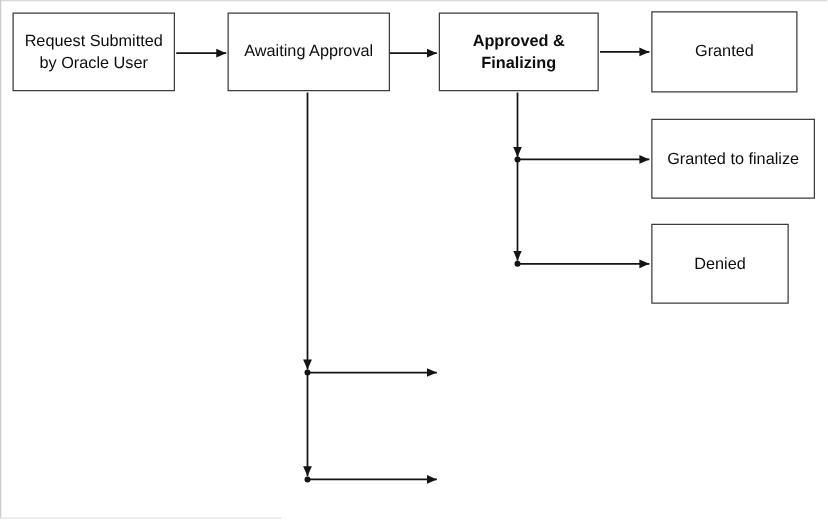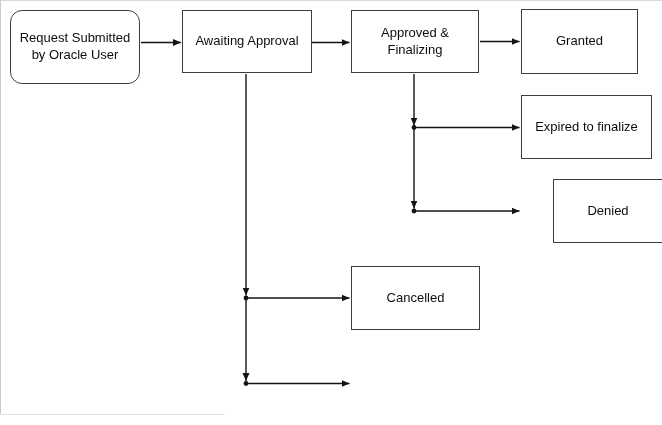--- a/index.html
+++ b/index.html
@@ -17,26 +17,26 @@
   .node{
     position:absolute;
     box-sizing:border-box;
     border:1.5px solid #3d3d3d;
     background:#ffffff;
     display:flex;align-items:center;justify-content:center;
     text-align:center;
     font-size:13px;line-height:1.3;color:#0d0d0d;
     white-space:pre-line;
   }
-  .n1{left:10px;top:10px;width:130px;height:74px;border-radius:12px;}
+  .n1{left:10px;top:10px;width:130px;height:63px;}
   .n2{left:182px;top:10px;width:130px;height:63px;}
-  .n3{left:351px;top:10px;width:128px;height:63px;}
+  .n3{left:351px;top:10px;width:128px;height:63px;font-weight:bold;}
   .n4{left:521px;top:9px;width:117px;height:65px;}
   .n5{left:521px;top:95px;width:131px;height:64px;}
-  .n6{left:521px;top:179px;width:110px;height:64px;margin-left:32px;}
+  .n6{left:521px;top:179px;width:110px;height:64px;}
   .n7{left:351px;top:266px;width:129px;height:64px;}
   .n8{left:351px;top:352px;width:129px;height:63px;}
 
   svg.connectors{position:absolute;left:0;top:0;width:662px;height:425px;pointer-events:none;}
   svg.connectors line{stroke:#141414;stroke-width:1.4;}
 </style>
 </head>
 <body>
 
 <div class="canvas">
@@ -70,17 +70,16 @@
     <circle cx="246" cy="383.5" r="2.4" fill="#141414"></circle>
     <line x1="246" y1="383.5" x2="349.5" y2="383.5" marker-end="url(#arrow)"></line>
   </svg>
 
   <div class="node n1">Request Submitted
 by Oracle User</div>
   <div class="node n2">Awaiting Approval</div>
   <div class="node n3">Approved &amp;
 Finalizing</div>
   <div class="node n4">Granted</div>
-  <div class="node n5">Expired to finalize</div>
+  <div class="node n5">Granted to finalize</div>
   <div class="node n6">Denied</div>
-  <div class="node n7">Cancelled</div>
 
 </div>
 
 </body></html>

